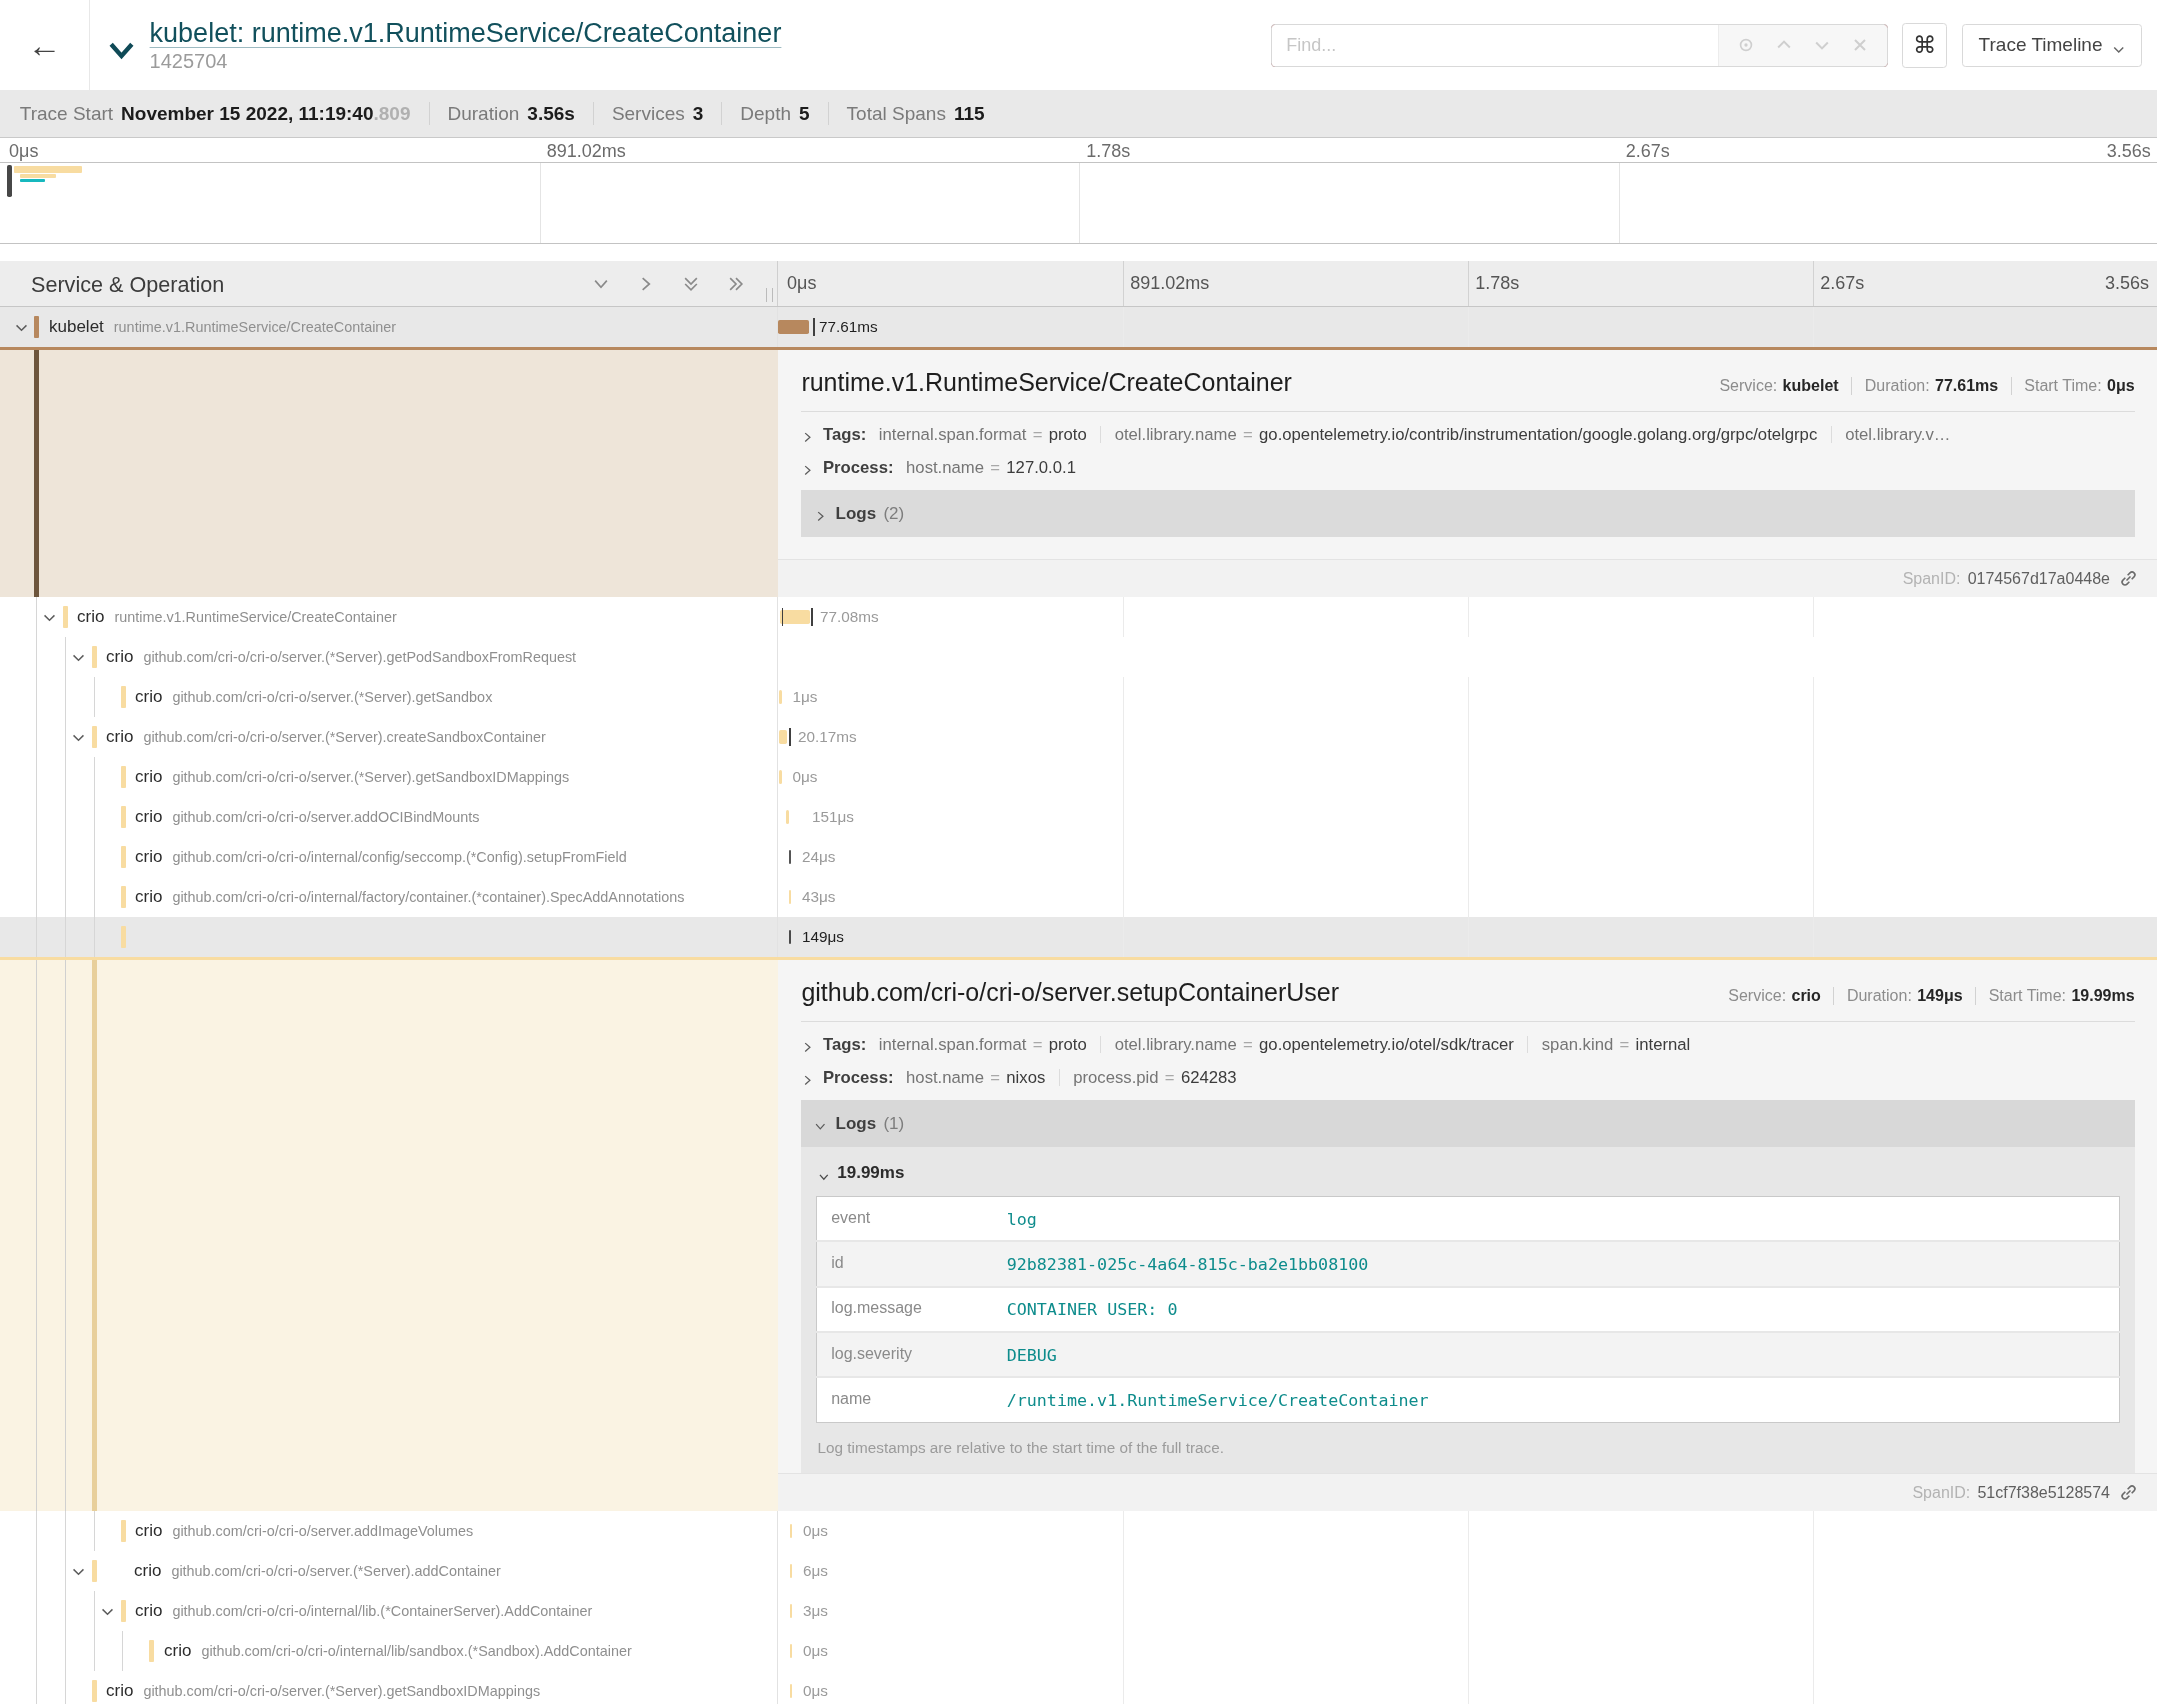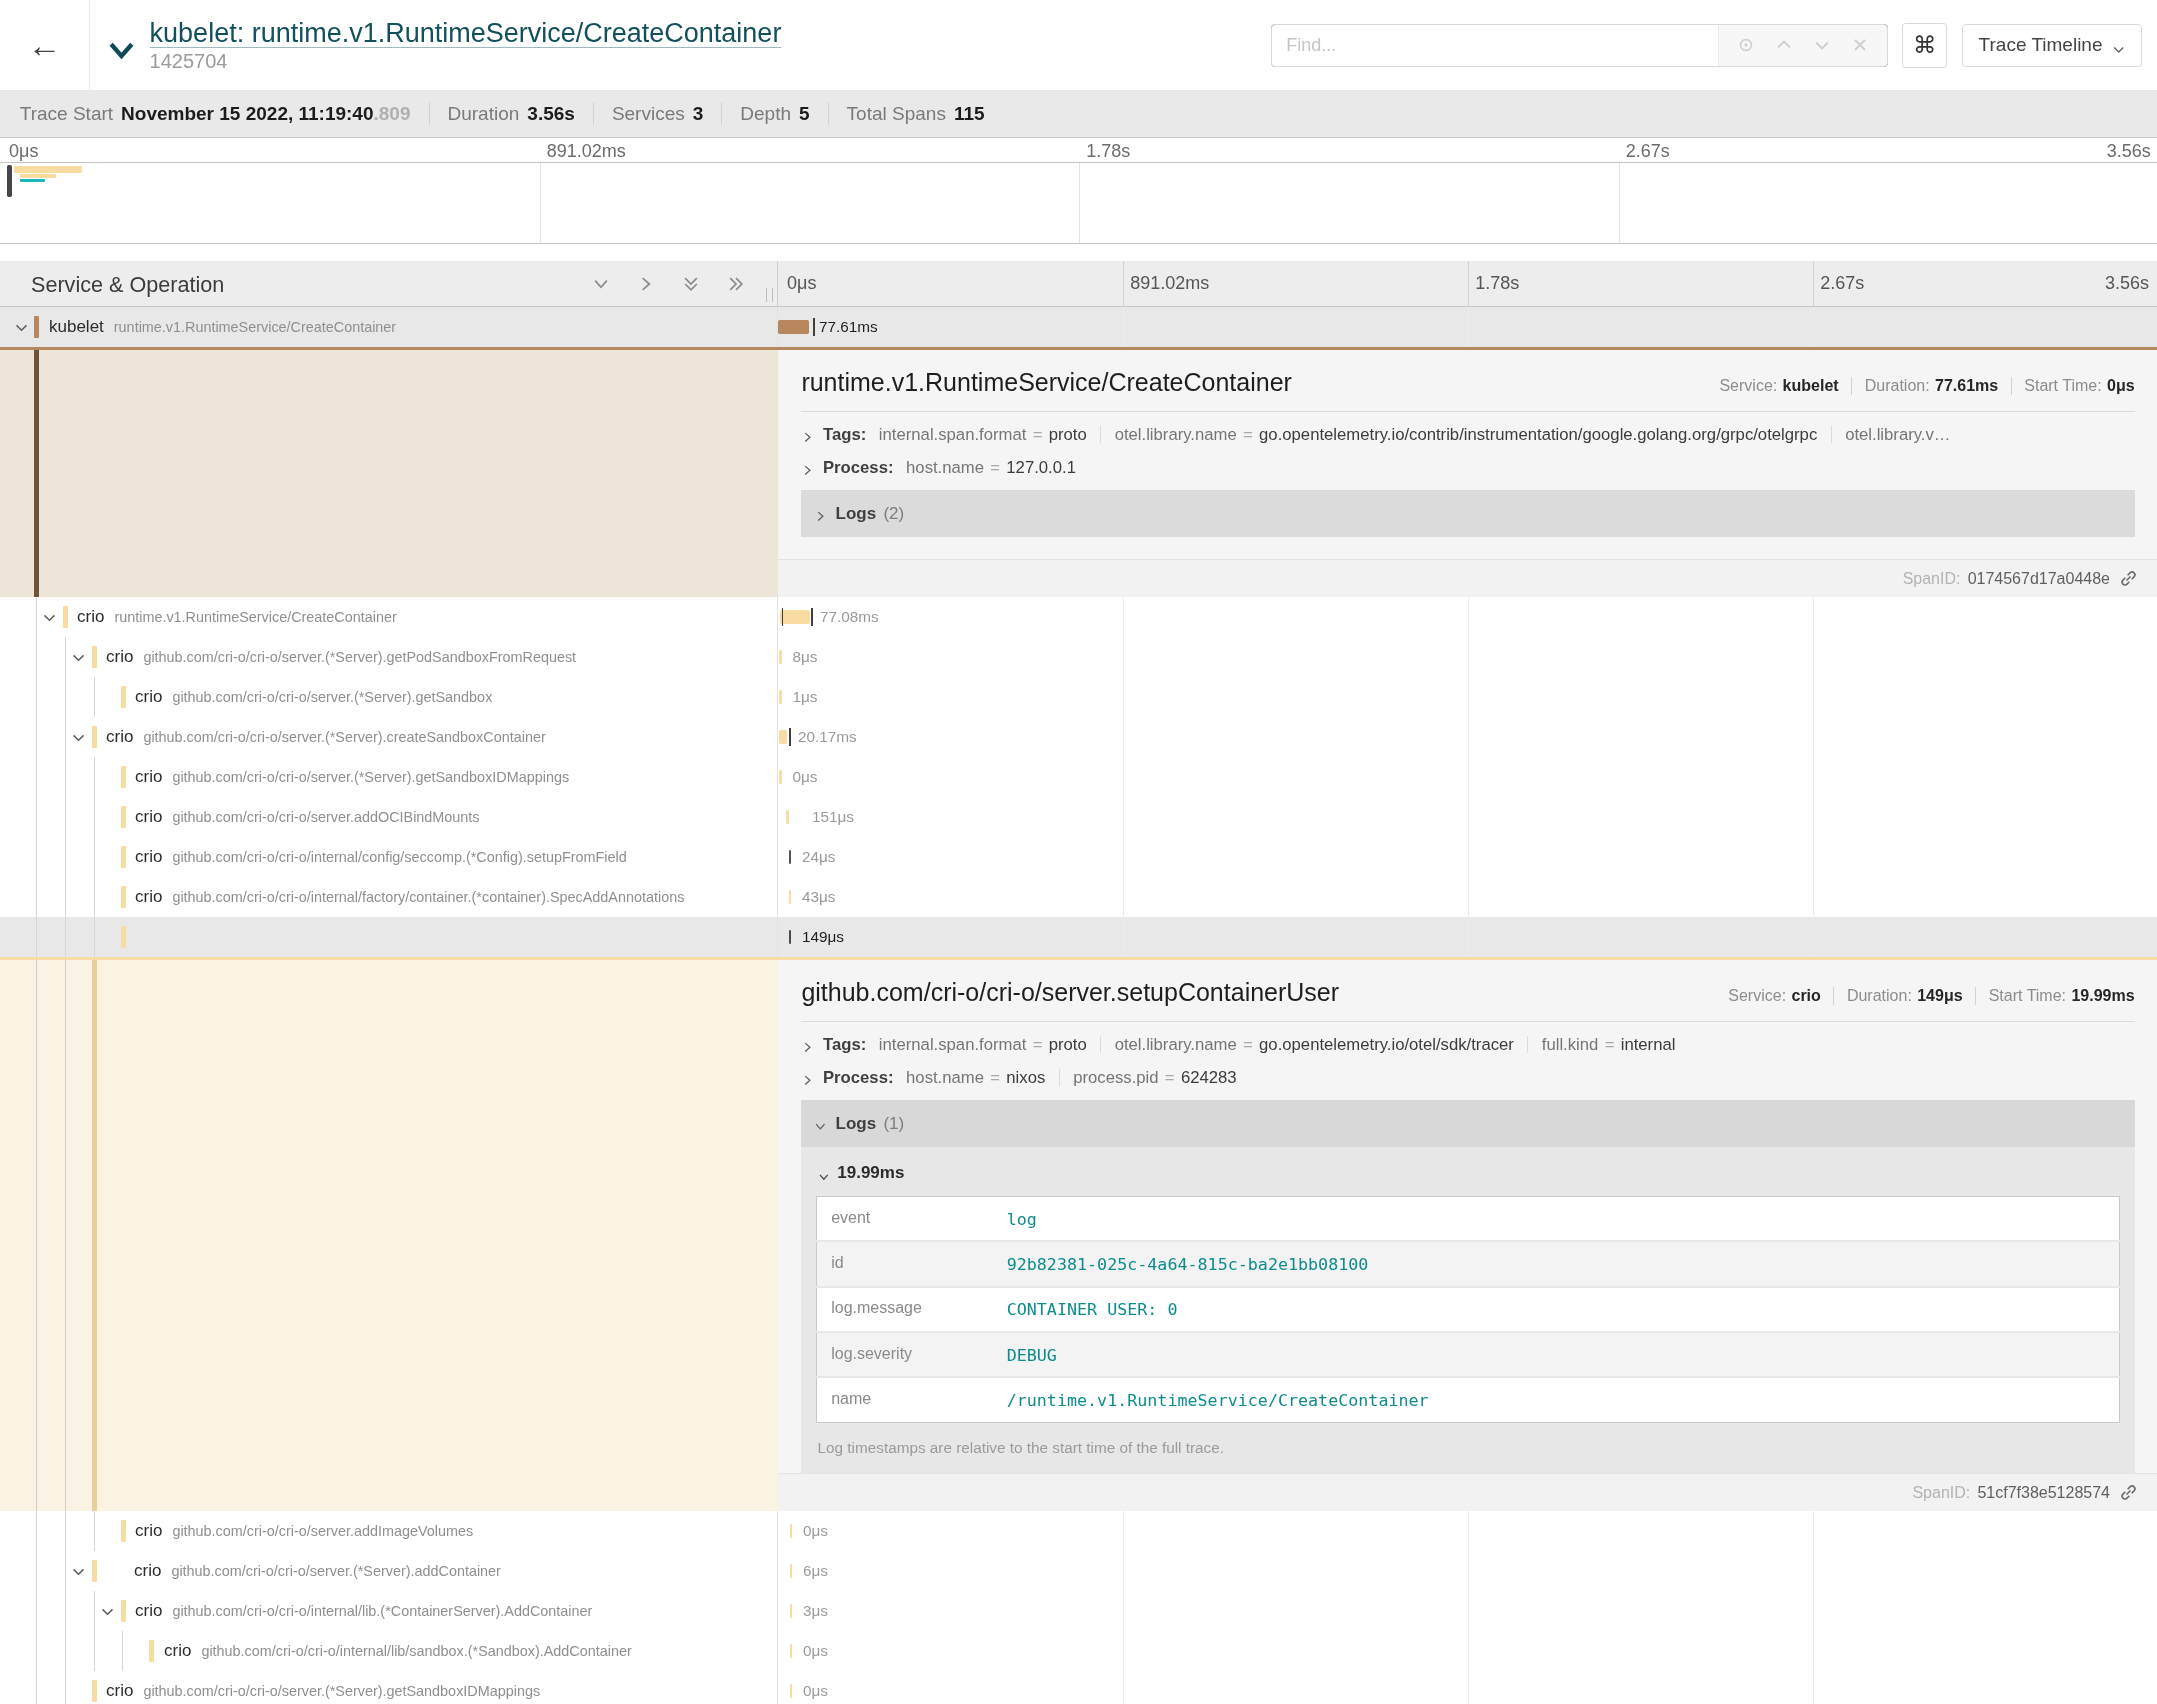--- a/index.html
+++ b/index.html
@@ -372,27 +372,20 @@
     <div class="row">
       <div class="name-cell">
         <div class="guide" style="left: 36px;"></div>
         <div class="guide" style="left: 65px;"></div>
         <div class="chev" style="left: 70px;"><svg viewBox="0 0 24 24" width="100%" height="100%">
             <polyline points="5 9 12 16 19 9" fill="none" stroke="currentColor" stroke-width="2"></polyline>
           </svg></div>
         <div class="svc-bar" style="left: 92px; background: rgb(248, 220, 161);"></div>
         <div class="labelwrap" style="left: 106px;"><span class="svc">crio</span><span class="op">github.com/cri-o/cri-o/server.(*Server).getPodSandboxFromRequest</span></div>
       </div>
-      <div class="tl-cell">
-        <div class="vgrid" style="left: 25%;"></div>
-        <div class="vgrid" style="left: 50%;"></div>
-        <div class="vgrid" style="left: 75%;"></div>
-        <div class="span-bar" style="left: 0.9px; width: 2.7px; background: rgb(248, 220, 161);"></div>
-        <span class="dur" style="left: 14.4px;">8μs</span>
-      </div>
     </div>
     <div class="row">
       <div class="name-cell">
         <div class="guide" style="left: 36px;"></div>
         <div class="guide" style="left: 65px;"></div>
         <div class="guide" style="left: 94px;"></div>
         <div class="svc-bar" style="left: 121px; background: rgb(248, 220, 161);"></div>
         <div class="labelwrap" style="left: 135px;"><span class="svc">crio</span><span class="op">github.com/cri-o/cri-o/server.(*Server).getSandbox</span></div>
       </div>
       <div class="tl-cell">
@@ -528,21 +521,21 @@
       <span class="ic">
         <svg viewBox="0 0 24 24" width="100%" height="100%">
             <polyline points="8 4 17 12 8 20" fill="none" stroke="currentColor" stroke-width="2.4"></polyline>
           </svg>
       </span>
       <span class="acc-label">Tags:</span>
       <span class="kv"><span class="k">internal.span.format</span><span class="eq">=</span><span class="v">proto</span></span>
       <span class="kvsep"></span>
       <span class="kv"><span class="k">otel.library.name</span><span class="eq">=</span><span class="v">go.opentelemetry.io/otel/sdk/tracer</span></span>
       <span class="kvsep"></span>
-      <span class="kv"><span class="k">full.kind</span><span class="eq">=</span><span class="v">internal</span></span>
+      <span class="kv"><span class="k">span.kind</span><span class="eq">=</span><span class="v">internal</span></span>
     </div>
     <div class="acc-row">
       <span class="ic">
         <svg viewBox="0 0 24 24" width="100%" height="100%">
             <polyline points="8 4 17 12 8 20" fill="none" stroke="currentColor" stroke-width="2.4"></polyline>
           </svg>
       </span>
       <span class="acc-label">Process:</span>
       <span class="kv"><span class="k">host.name</span><span class="eq">=</span><span class="v">nixos</span></span>
       <span class="kvsep"></span>

